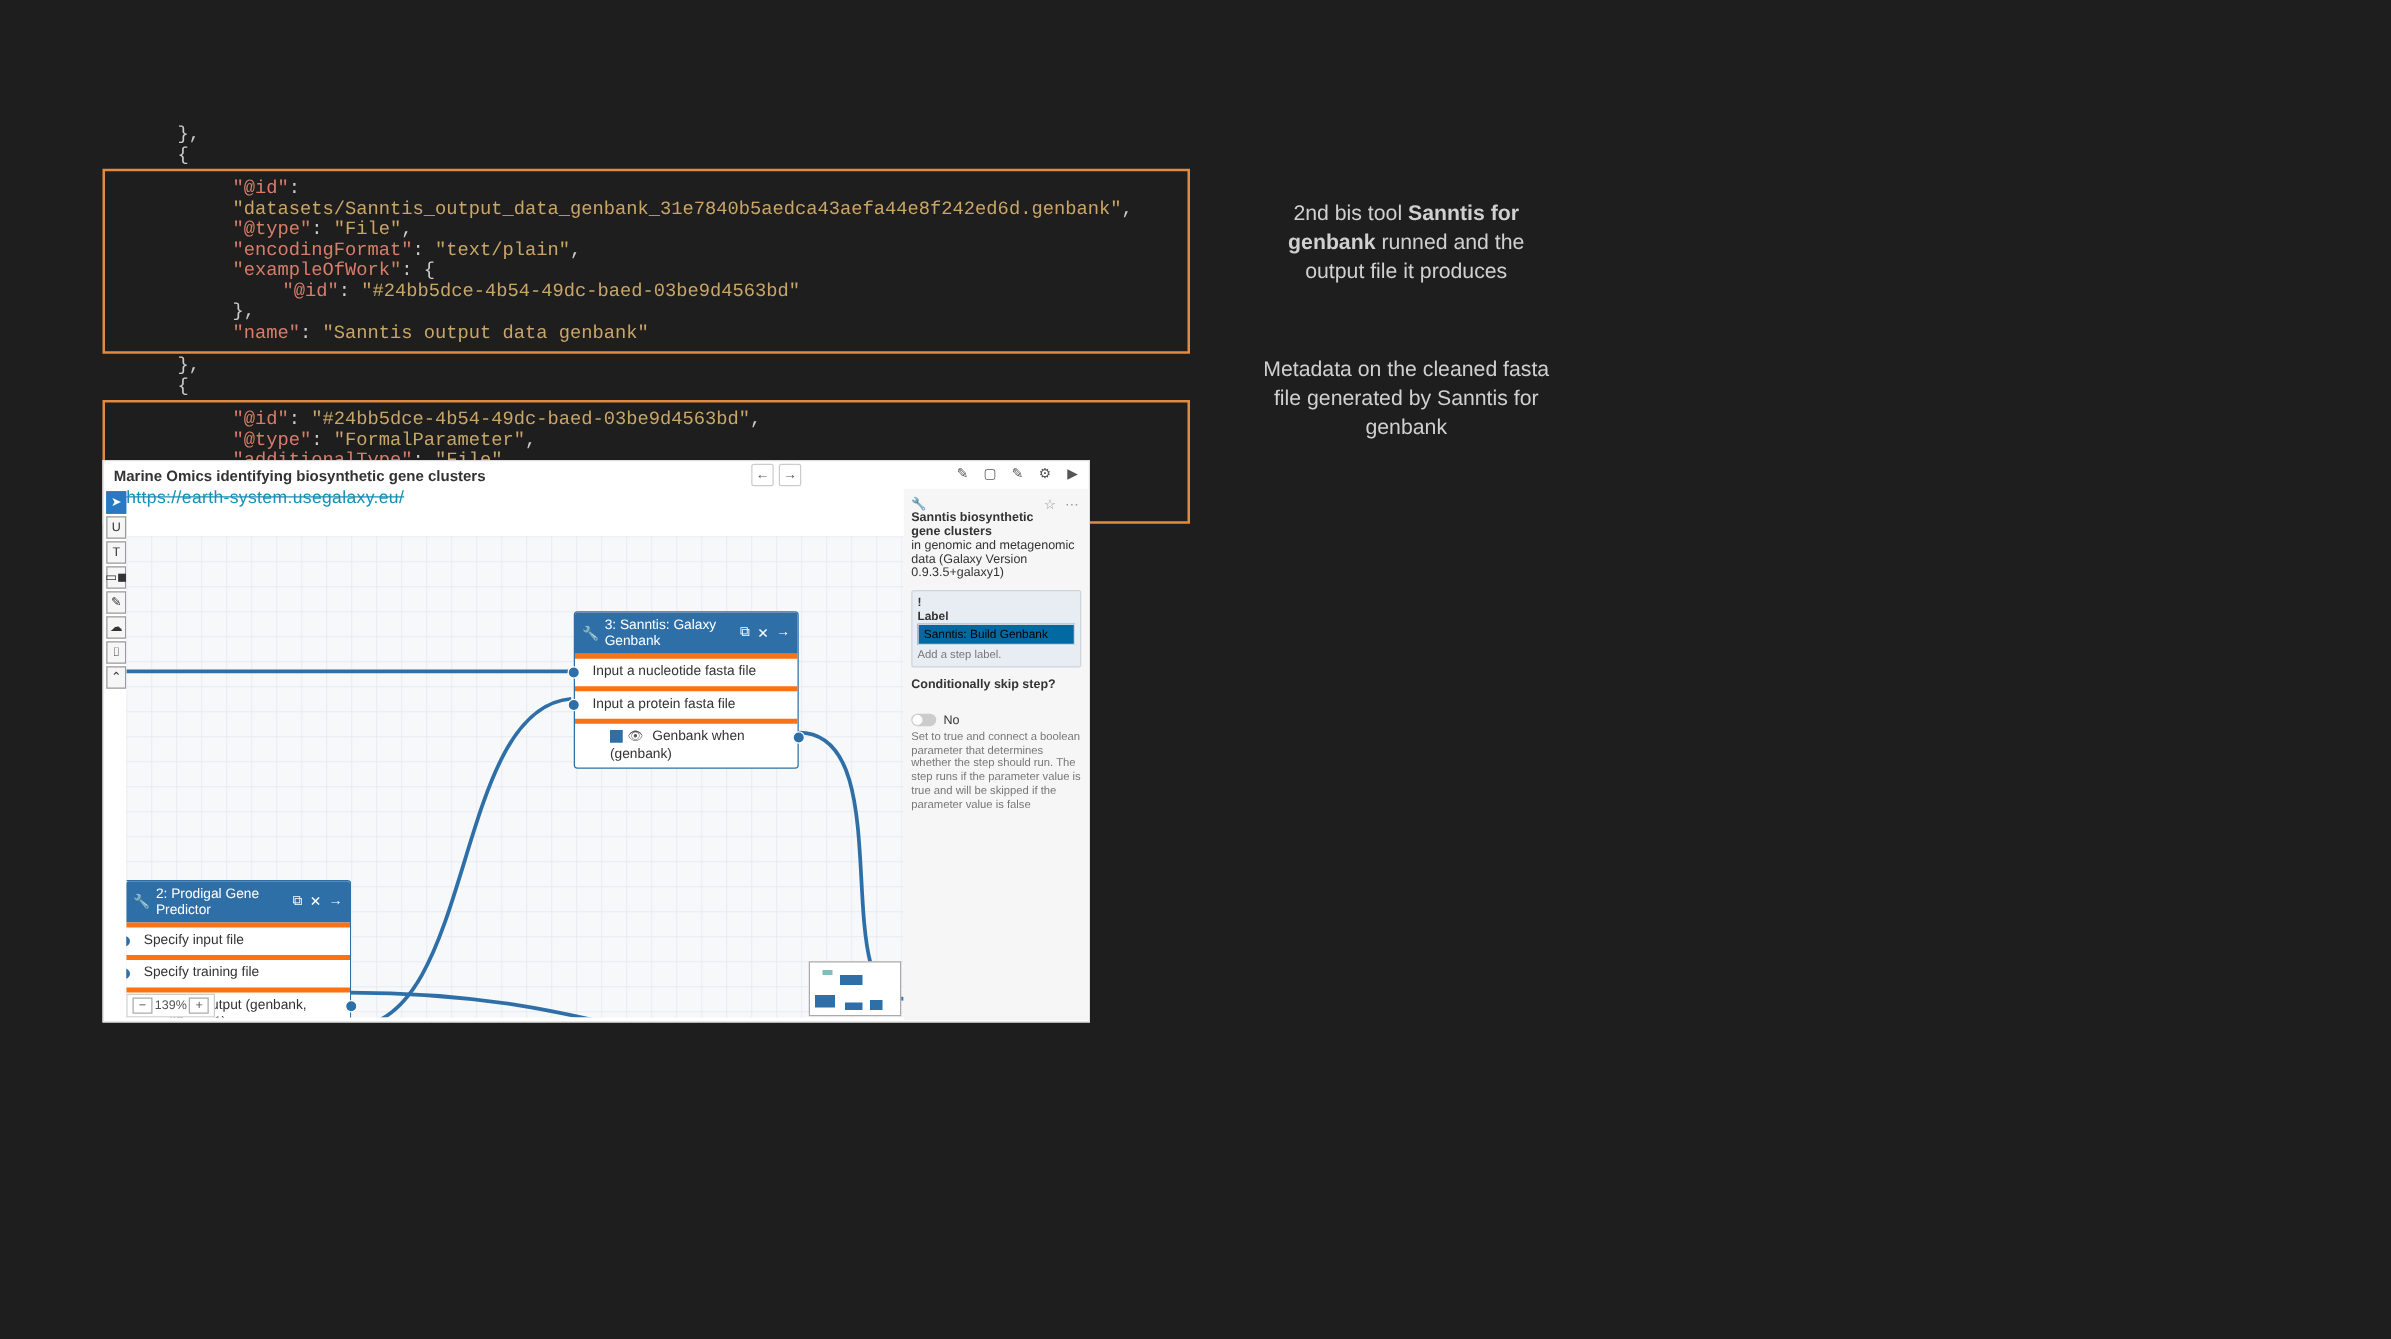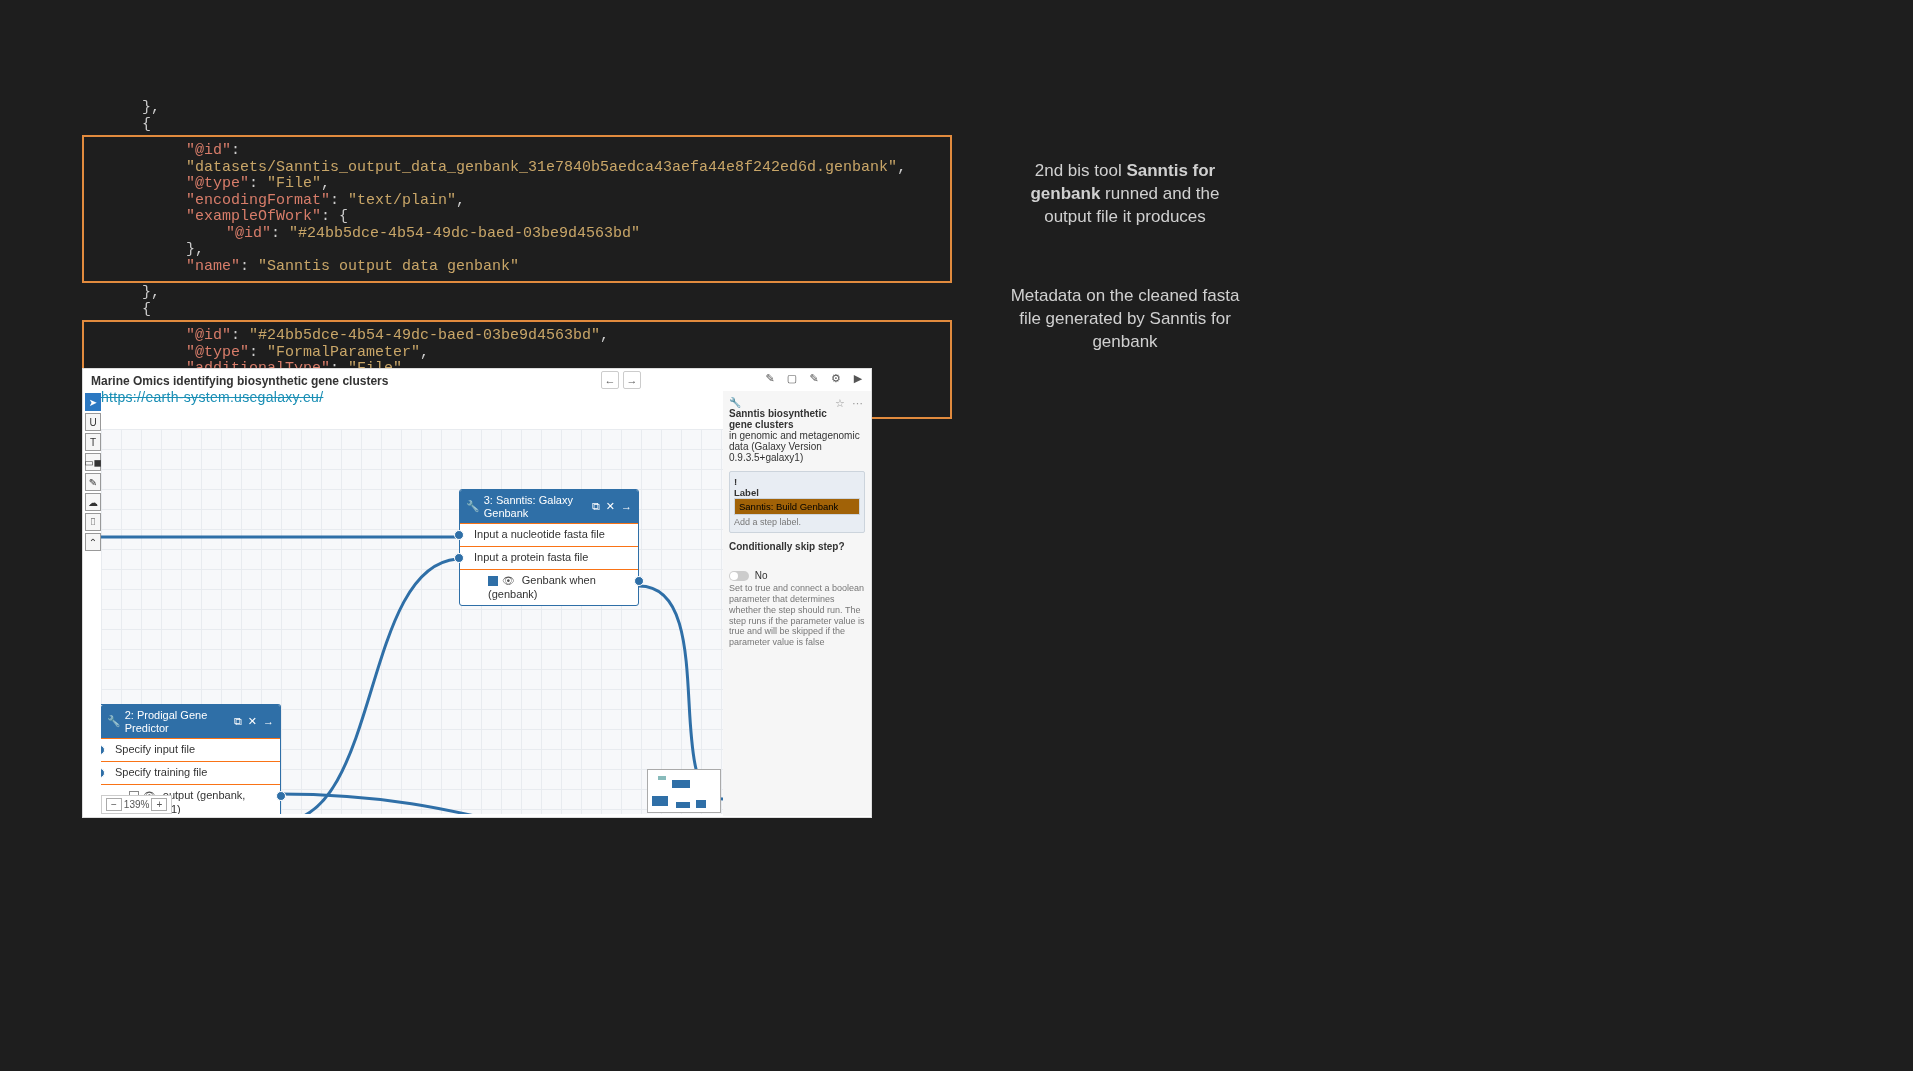--- a/index.html
+++ b/index.html
@@ -34,21 +34,21 @@
 
 .canvas { position: absolute; left: 18px; top: 60px; width: 622px; height: 385px; background: #f7f8fa;
   background-image: linear-gradient(to right, #e8ebef 1px, transparent 1px),
                     linear-gradient(to bottom, #e8ebef 1px, transparent 1px);
   background-size: 20px 20px; overflow: hidden; }
 
 .node { position: absolute; background: #fff; border: 1px solid #2f6fa7; border-radius: 3px; font-size: 11px; color: #333; }
 .node-head { background: #2f6fa7; color: #fff; padding: 4px 6px; display: flex; align-items: center; gap: 4px; border-radius: 2px 2px 0 0; }
 .node-head .ht { flex: 1; line-height: 1.15; }
 .node-head .hact { display: flex; gap: 6px; font-size: 11px; }
-.node-row { border-top: 1px solid #f97316; padding: 4px 6px 4px 14px; position: relative; line-height: 1.25; }
+.node-row { border-top: 4px solid #f97316; padding: 4px 6px 4px 14px; position: relative; line-height: 1.25; }
 .node-row.output { padding-left: 28px; padding-right: 16px; }
 .port-in { position: absolute; left: -6px; top: 6px; width: 10px; height: 10px; background: #2f6fa7; border-radius: 50%; border: 1px solid #fff; }
 .port-out { position: absolute; right: -6px; top: 6px; width: 10px; height: 10px; background: #2f6fa7; border-radius: 50%; border: 1px solid #fff; }
 .chk { display: inline-block; width: 10px; height: 10px; border: 1px solid #888; margin-right: 4px; vertical-align: middle; }
 .chk.on { background: #2f6fa7; border-color: #2f6fa7; }
 .eye { display: inline-block; margin-right: 4px; color: #555; font-size: 10px; }
 .n3 { left: 358px; top: 60px; width: 180px; }
 .n2 { left: 0px; top: 275px; width: 180px; border-left: none; border-radius: 0 3px 3px 0; }
 
 .wire { position: absolute; left: 0; top: 0; width: 622px; height: 385px; pointer-events: none; }
@@ -57,21 +57,21 @@
 .zoom { position: absolute; left: 0px; bottom: 0px; display: flex; align-items: center; gap: 2px; font-size: 10px; color: #555; background: #fff; padding: 2px 4px; border: 1px solid #ccc; }
 .zoom span.btn { border: 1px solid #aaa; padding: 0 4px; }
 
 .minimap { position: absolute; right: 150px; bottom: 4px; width: 74px; height: 44px; background: #fff; border: 1px solid #aaa; }
 .minimap .mmbox { position: absolute; background: #2f6fa7; }
 
 .rpanel { position: absolute; right: 0; top: 22px; width: 148px; height: 425px; background: #f6f6f6; font-size: 10px; color: #333; padding: 6px; overflow-y: auto; }
 .rpanel .sec { margin-bottom: 8px; }
 .rpanel .ttl { font-weight: 600; margin-bottom: 18px; }
 .rpanel .notebox { background: #e8edf3; border: 1px solid #ccd4dc; padding: 4px; border-radius: 2px; font-size: 9.5px; }
-.rpanel input[type=text], .rpanel textarea { width: 100%; font-size: 9.5px; border: 1px solid #ccd4dc; padding: 2px 4px; background: #a16207; font-family: inherit; }
+.rpanel input[type=text], .rpanel textarea { width: 100%; font-size: 9.5px; border: 1px solid #ccd4dc; padding: 2px 4px; background: #0369a1; font-family: inherit; }
 .rpanel textarea { height: 44px; resize: none; }
 .rpanel .help { color: #777; font-size: 9px; margin-top: 2px; line-height: 1.2; }
 .rpanel .star-row { float: right; color: #999; font-size: 11px; letter-spacing: 2px; }
 .toggle { display: inline-block; width: 20px; height: 10px; background: #ccc; border-radius: 5px; position: relative; vertical-align: middle; margin-right: 3px; }
 .toggle::after { content: ''; position: absolute; left: 1px; top: 1px; width: 8px; height: 8px; background: #fff; border-radius: 50%; }
 .rpanel .toolparam { border-top: 1px solid #ccc; padding-top: 4px; }
 </style>
 </head>
 <body>
 

